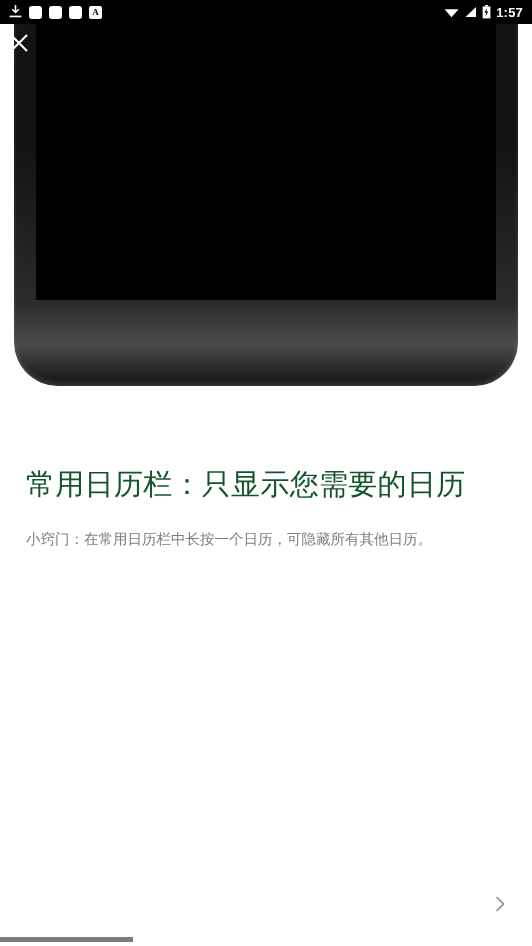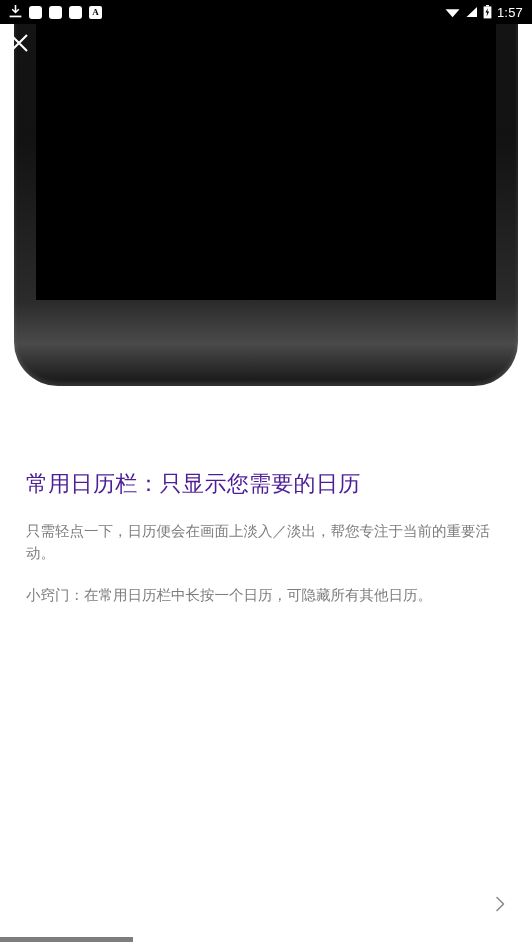--- a/index.html
+++ b/index.html
@@ -52,21 +52,21 @@
     color: #000;
     font-size: 9px;
     font-weight: bold;
     line-height: 13px;
     text-align: center;
     font-family: "Liberation Serif", serif;
   }
   #clock-text {
     color: #ffffff;
     font-size: 13px;
-    font-weight: normal;
+    font-weight: bold;
     letter-spacing: .2px;
     text-align: center;
   }
 
   
   #device-frame {
     position: absolute;
     left: 14px;
     top: -320px;
     width: 504px;
@@ -99,25 +99,25 @@
   #promo {
     position: absolute;
     left: 0;
     top: 468px;
     width: 532px;
     padding: 0 26px;
     box-sizing: border-box;
     z-index: 20;
   }
   #promo-title {
-    font-size: 22px;
+    font-size: 29px;
     line-height: 32px;
-    color: #4c1d95;
+    color: #14532d;
     font-weight: normal;
-    margin: 0 0 20px 0;
+    margin: 0 0 28px 0;
     letter-spacing: .3px;
     font-family: "DejaVu Sans", "Liberation Sans", sans-serif;
   }
   .promo-para {
     font-size: 14.5px;
     line-height: 22px;
     color: #7d7d7d;
     margin: 0 0 20px 0;
     font-family: "DejaVu Sans", "Liberation Sans", sans-serif;
   }
@@ -185,21 +185,20 @@
 </div>
 
 <div id="close-btn">
   <svg width="24" height="24" viewBox="0 0 24 24">
     <path d="M4 4 L20 20 M20 4 L4 20" stroke="#ffffff" stroke-width="2.1" fill="none"></path>
   </svg>
 </div>
 
 <div id="promo">
   <h1 id="promo-title">常用日历栏：只显示您需要的日历</h1>
-  <p class="promo-para">只需轻点一下，日历便会在画面上淡入／淡出，帮您专注于当前的重要活动。</p>
   <p class="promo-para">小窍门：在常用日历栏中长按一个日历，可隐藏所有其他日历。</p>
 </div>
 
 <div id="next-btn">
   <svg width="18" height="18" viewBox="0 0 18 18">
     <path d="M6 2.5 L12.5 9 L6 15.5" stroke="#8a8a8a" stroke-width="1.6" fill="none" stroke-linecap="round" stroke-linejoin="round"></path>
   </svg>
 </div>
 <div id="scroll-indicator"></div>
 

